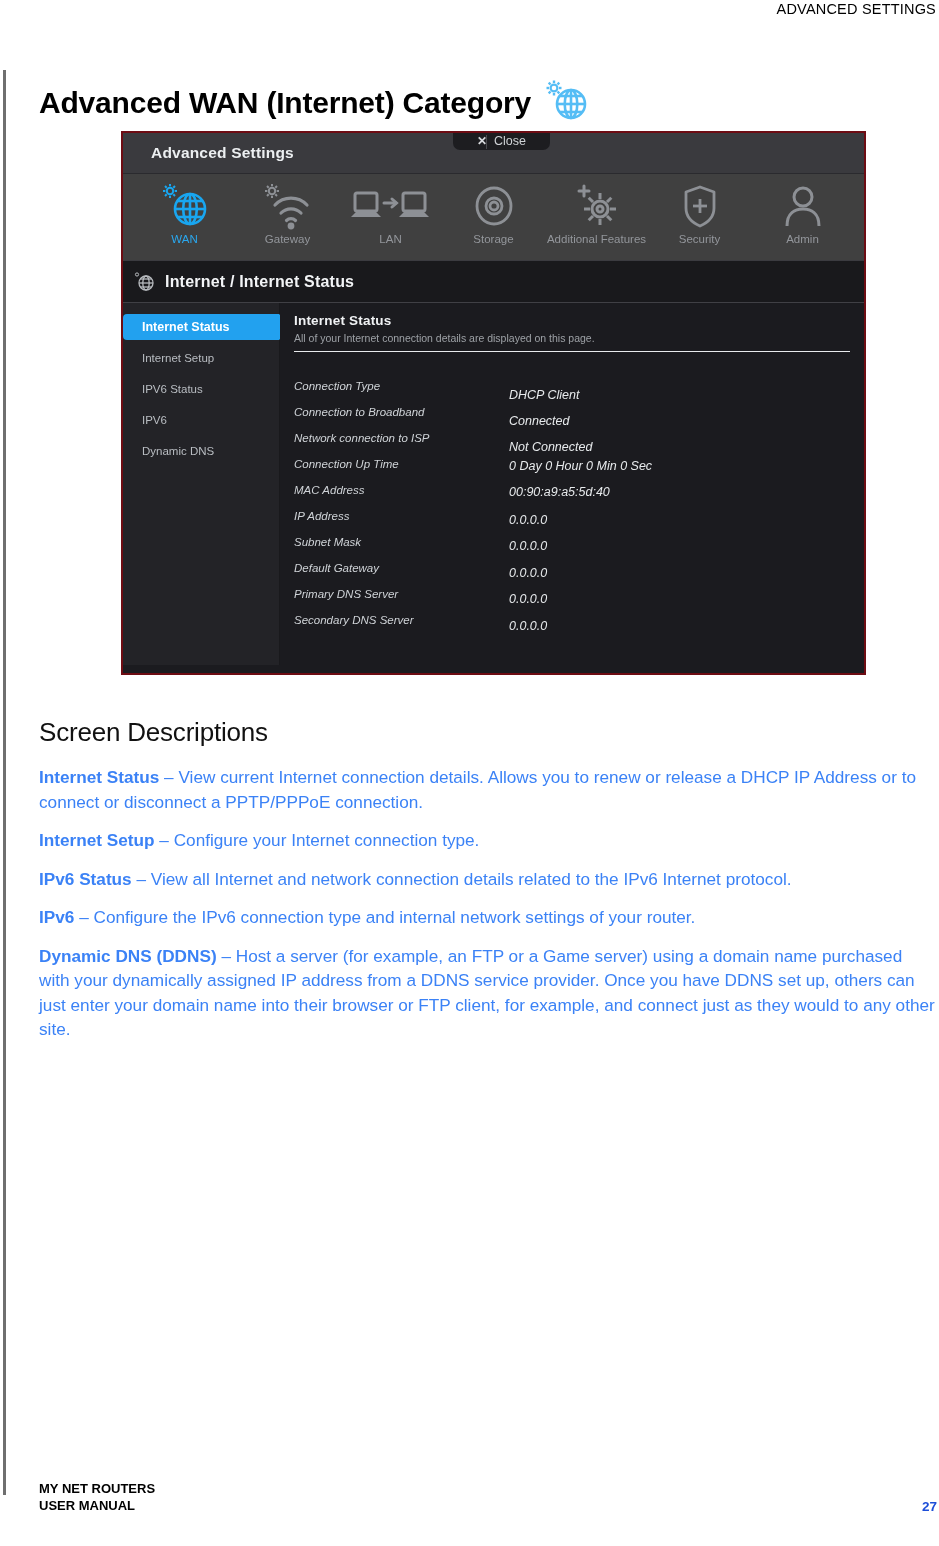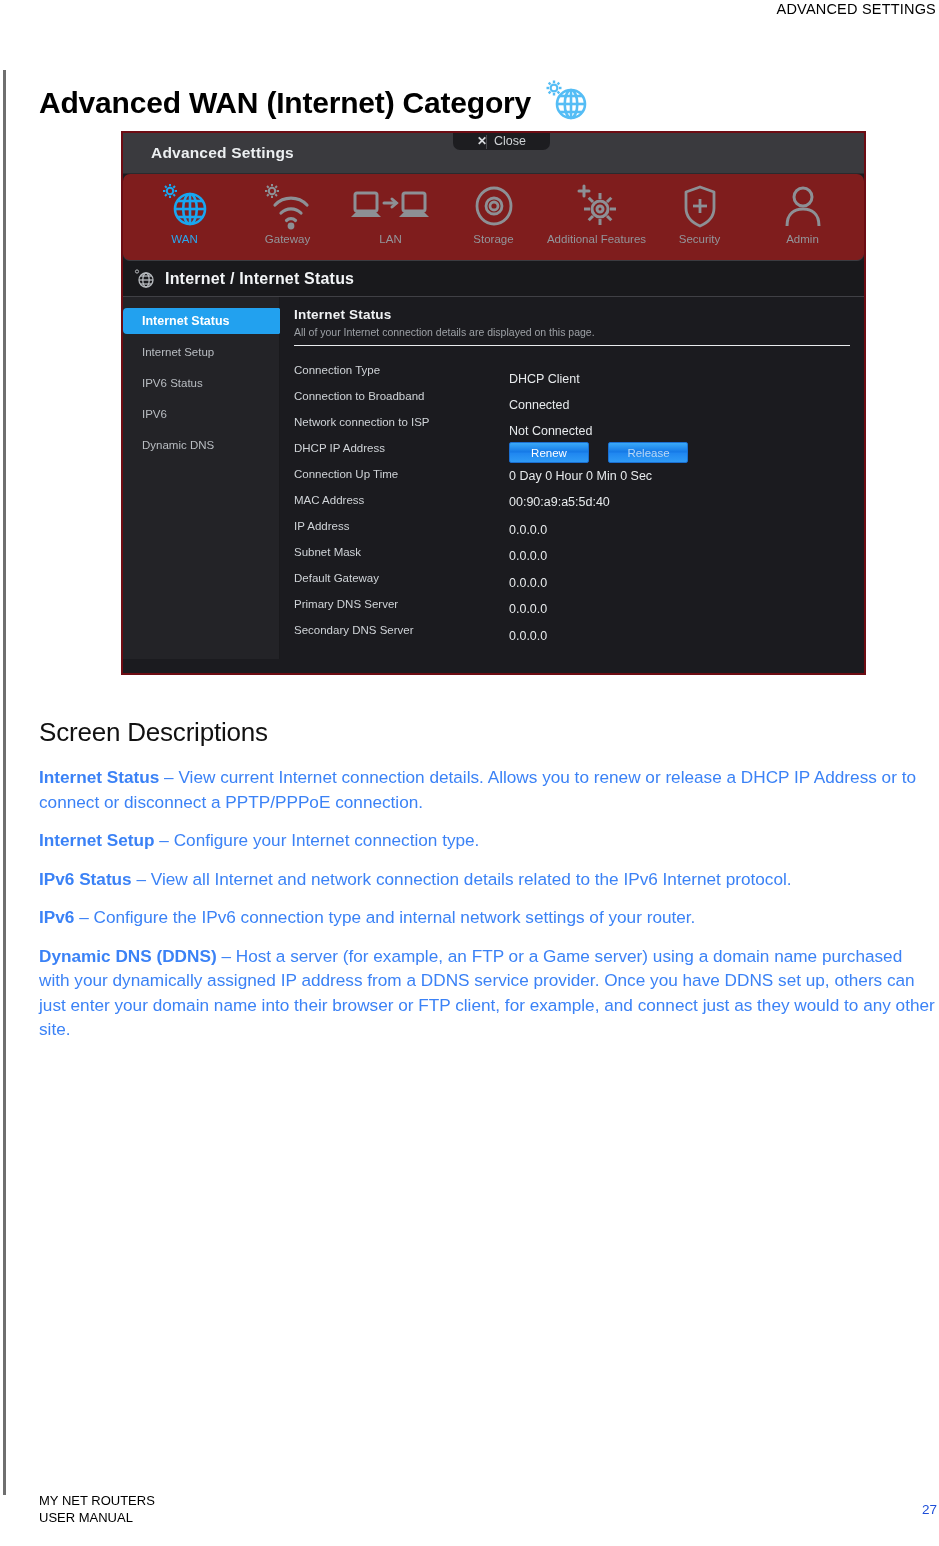--- a/index.html
+++ b/index.html
@@ -107,26 +107,25 @@
   }
   .close-chip .divider {
     position: absolute; left: 33px; top: 10px;
     width: 1px; height: 14px; background: #4a4a4e;
   }
 
   
   .shot-nav {
     position: relative;
     height: 87px;
-    background: #7f1d1d;
+    background: #404040;
     border-bottom: 1px solid #3b3b40;
     display: flex;
     align-items: flex-start;
     padding: 6px 10px 0 10px;
-    border-radius: 7px;
   }
   .nav-item {
     flex: 1 1 0;
     display: flex; flex-direction: column;
     align-items: center;
     justify-content: flex-start;
     height: 100%;
   }
   .nav-icon {
     height: 52px;
@@ -136,21 +135,21 @@
     font-size: 11.5px;
     color: #93969b;
     margin-top: 1px;
     white-space: nowrap;
   }
   .nav-item.active .nav-label { color: #2aa8ef; }
 
   
   .shot-crumb {
     position: relative;
-    height: 36px;
+    height: 42px;
     background: #19191c;
     display: flex; align-items: center;
     padding-left: 10px;
     border-bottom: 1px solid #404045;
   }
   .crumb-icon { width: 24px; height: 22px; position: relative; margin-right: 8px; }
   .crumb-text {
     font-size: 16px; font-weight: bold; color: #f2f4f6;
     letter-spacing: .2px;
   }
@@ -204,22 +203,23 @@
   .main-sub {
     font-size: 10.5px; color: #9da1a6;
     margin-top: 4px;
   }
   .main-hr {
     margin-top: 7px;
     width: 556px; height: 1px;
     background: #e9ebed;
   }
   .kv-grid {
-    margin-top: 15px;
-    position: relative;
+    margin-top: 25px;
+    position: relative;
+    font-style: italic;
   }
   .kv-row {
     display: flex;
     height: 26px;
     align-items: flex-start;
   }
   .kv-key {
     width: 215px;
     font-size: 11.5px;
     color: #cfd3d7;
@@ -264,25 +264,26 @@
     font-size: 17.2px;
     line-height: 24.5px;
     color: #3b82f6;
     margin: 0 0 14px 0;
   }
   .desc-p b { font-weight: bold; }
 
   
   .footer {
     position: absolute;
-    left: 39px; bottom: 20px;
+    left: 39px; bottom: 32px;
     width: 898px;
     display: flex;
     justify-content: space-between;
-    align-items: center;
+    align-items: flex-end;
+    font-weight: bold;
   }
   .footer-left {
     font-size: 13px;
     line-height: 17px;
     color: #000;
   }
   .footer-page { font-size: 13.5px; color: #1d4ed8; }
 
   svg { display: block; }
 </style>
@@ -525,27 +526,20 @@
           <div class="kv-row">
             <div class="kv-key">Connection to Broadband</div>
             <div class="kv-val">Connected</div>
           </div>
 
           <div class="kv-row">
             <div class="kv-key">Network connection to ISP</div>
             <div class="kv-val">Not Connected</div>
           </div>
 
-          <div class="kv-row btnrow">
-            <div class="kv-key">DHCP IP Address</div>
-            <div class="kv-val" style="padding-top:3px">
-              <span class="btn-blue">Renew</span>
-              <span class="btn-blue dim">Release</span>
-            </div>
-          </div>
 
           <div class="kv-row">
             <div class="kv-key">Connection Up Time</div>
             <div class="kv-val" style="padding-top:4px">0 Day 0 Hour 0 Min 0 Sec</div>
           </div>
 
           <div class="kv-row">
             <div class="kv-key">MAC Address</div>
             <div class="kv-val" style="padding-top:4px">00:90:a9:a5:5d:40</div>
           </div>

